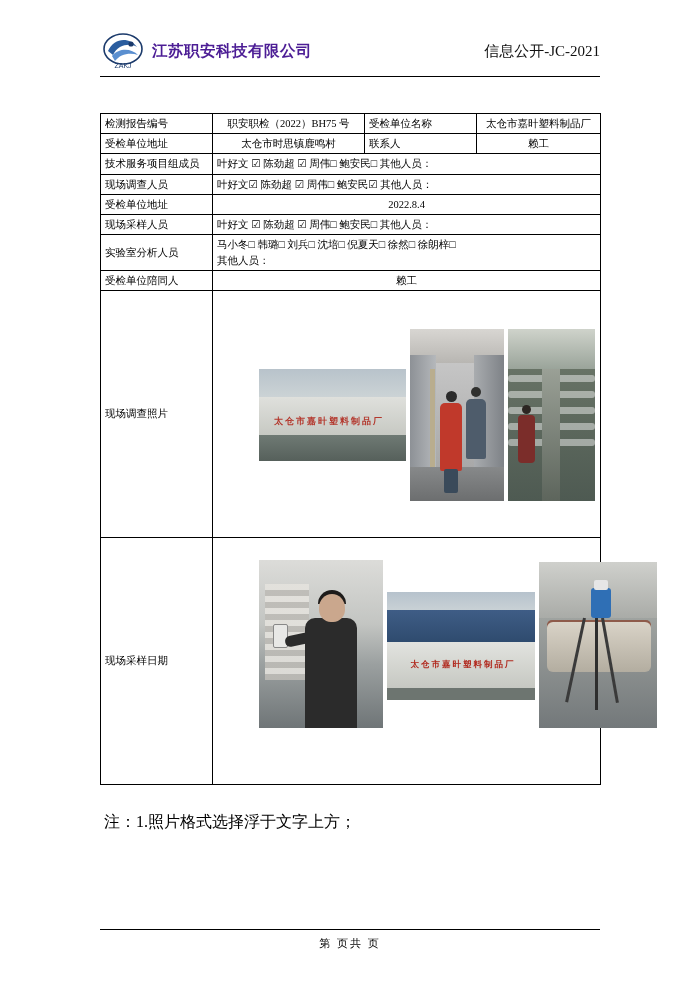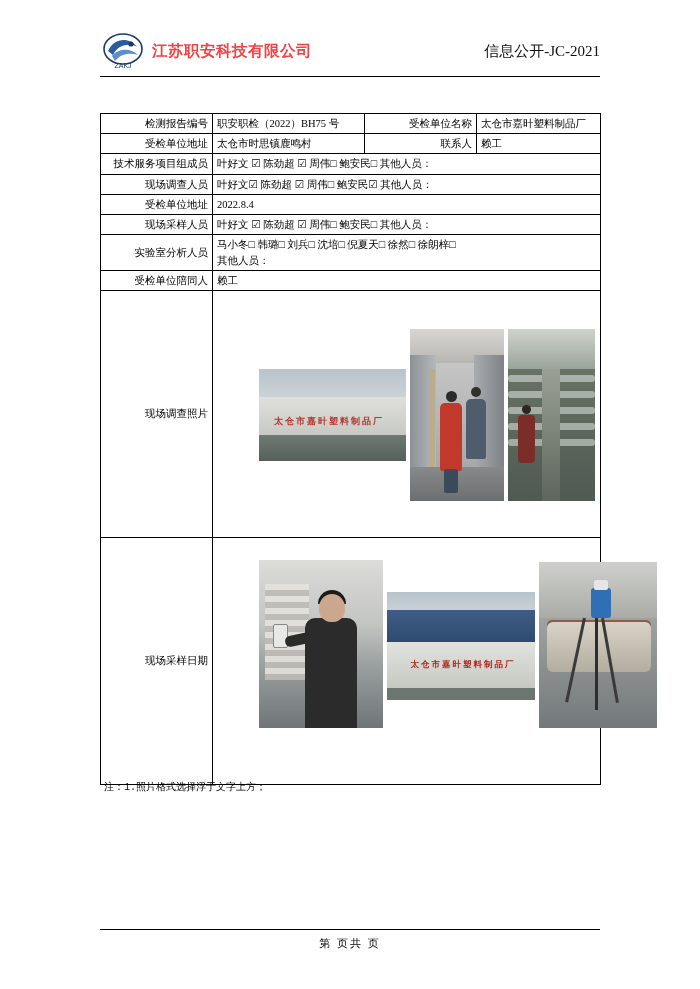--- a/index.html
+++ b/index.html
@@ -39,21 +39,21 @@
   .logo {
     width: 46px;
     height: 40px;
     position: relative;
     flex: none;
   }
   .logo svg { display:block; }
   .company-name {
     font-size: 15.5px;
     font-weight: bold;
-    color: #ef4444;
+    color: #4c1d95;
     letter-spacing: 0.5px;
   }
   .header-right {
     font-size: 15px;
     color: #111;
     font-family: "Liberation Serif", serif;
   }
   .doc-title {
     position: absolute;
     top: 86px;
@@ -75,24 +75,24 @@
   }
   table.main td {
     border: 1px solid #000;
     font-size: 10.5px;
     color: #000;
     padding: 2px 4px;
     vertical-align: middle;
     line-height: 1.45;
   }
   td.lbl {
-    text-align: right;
+    text-align: left;
     width: 112px;
   }
-  td.ctr { }
+  td.ctr { text-align: center; }
   td.lft { text-align: left; padding-left: 8px; }
   .chk { font-size: 10.5px; margin-left: 36px; }
   .photo-label {
     text-align: center;
     vertical-align: middle;
   }
   .photo-cell {
     padding: 0;
     height: 242px;
     position: relative;
@@ -179,24 +179,23 @@
   .p6 .machine { position:absolute; left:8px; top:60px; right:6px; height:50px; background:linear-gradient(to bottom,#d9d3c7,#b3ada0); border-radius:6px; }
   .p6 .rim { position:absolute; left:8px; top:58px; right:6px; height:10px; background:#8e5b4a; border-radius:5px; }
   .p6 .device { position:absolute; left:52px; top:26px; width:20px; height:30px; background:#2f6fb5; border-radius:3px; }
   .p6 .device-top { position:absolute; left:55px; top:18px; width:14px; height:10px; background:#e6e6e6; border-radius:2px; }
   .p6 .leg1 { position:absolute; left:44px; top:56px; width:2.5px; height:86px; background:#3a3a3a; transform:rotate(12deg); transform-origin:top; }
   .p6 .leg2 { position:absolute; left:62px; top:56px; width:2.5px; height:86px; background:#3a3a3a; transform:rotate(-10deg); transform-origin:top; }
   .p6 .leg3 { position:absolute; left:56px; top:56px; width:2.5px; height:92px; background:#2e2e2e; }
   .note {
     position: absolute;
     left: 104px;
-    top: 780px;
-    font-size: 10px;
+    top: 812px;
+    font-size: 16px;
     color: #000;
-    font-family: Liberation Mono, monospace;
   }
   .footer {
     position: absolute;
     left: 100px;
     right: 100px;
     bottom: 38px;
     border-top: 1px solid #000;
     padding-top: 6px;
     text-align: center;
     font-size: 11px;

